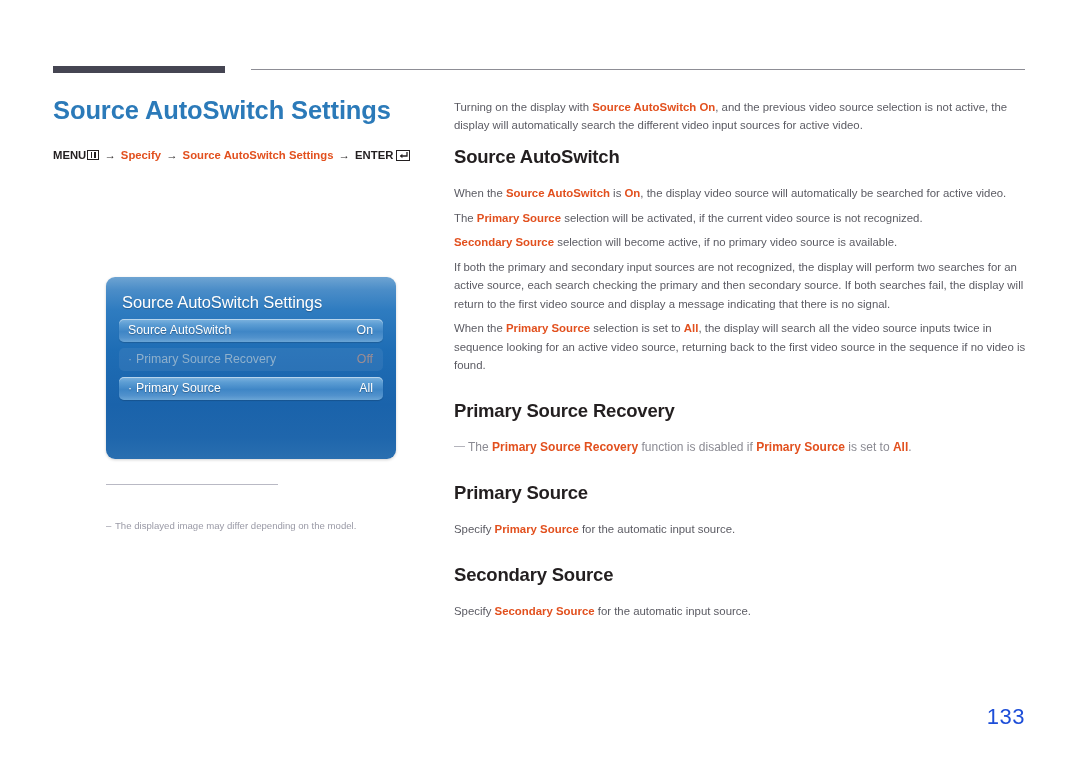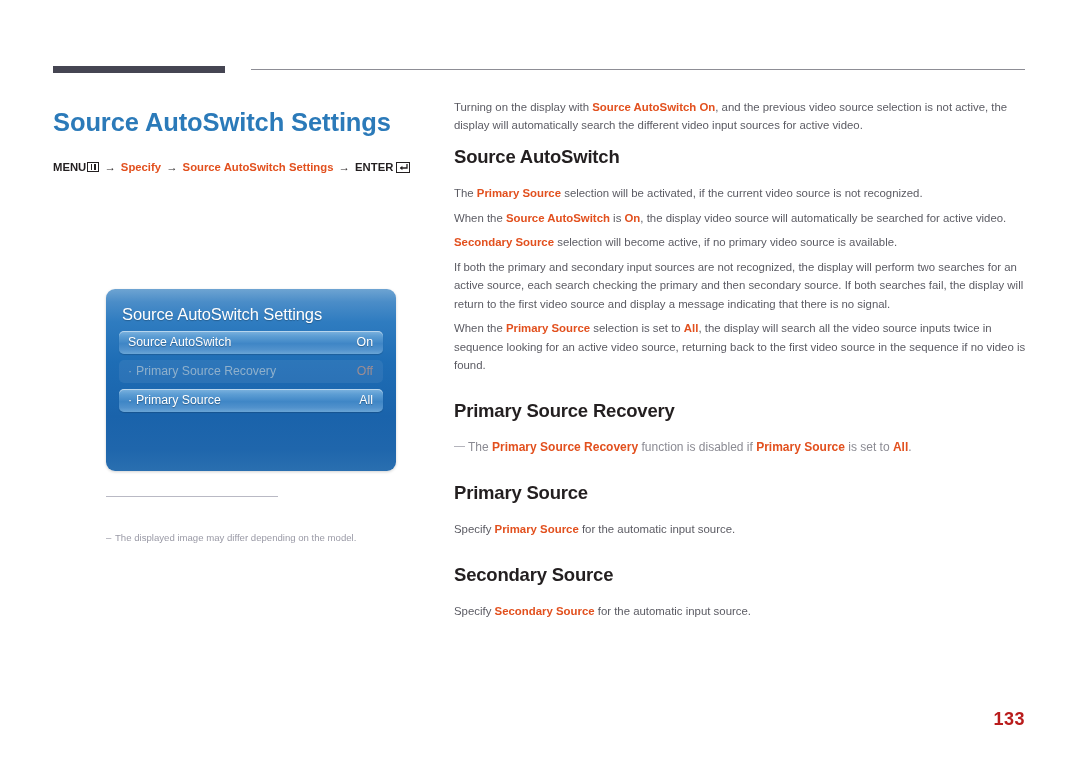--- a/index.html
+++ b/index.html
@@ -38,21 +38,21 @@
     top: 5px;
     width: 774px;
     height: 1px;
     background: #8d8d95;
   }
 
   
   .left-col {
     position: absolute;
     left: 53px;
-    top: 108px;
+    top: 96px;
     width: 360px;
   }
   .page-title {
     color: #2b7ab9;
     font-size: 25.5px;
     font-weight: bold;
     letter-spacing: -0.1px;
     line-height: 1.15;
     margin: 0 0 24px 0;
     white-space: nowrap;
@@ -230,24 +230,24 @@
     border-top: 1.4px solid #b4b4bc;
     vertical-align: 4px;
     margin-right: 3px;
   }
 
   
   .page-number {
     position: absolute;
     right: 55px;
     bottom: 33px;
-    font-size: 18px;
-    color: #b91c1c;
+    font-size: 22px;
+    color: #1d4ed8;
     letter-spacing: 0.5px;
-    font-weight: bold;
+    font-weight: normal;
   }
 </style>
 </head>
 <body>
 
 <div class="rule-row">
   <div class="rule-thick"></div>
   <div class="rule-thin"></div>
 </div>
 
@@ -290,22 +290,22 @@
     <div class="left-note-rule"></div>
     <div class="left-note-text"><span class="dash">–</span><span>The displayed image may differ depending on the model.</span></div>
   </div>
 </div>
 
 <div class="right-col">
   <p class="body-p"><span>Turning on the display with </span><span class="hl">Source AutoSwitch On</span><span>, and the previous video source selection is not active, the display will automatically search the different video input sources for active video.</span></p>
 
   <div id="sections-container">
       <h2 class="section-h">Source AutoSwitch</h2>
+      <p class="body-p tight"><span>When the </span><span class="hl">Source AutoSwitch</span><span> is </span><span class="hl">On</span><span>, the display video source will automatically be searched for active video.</span></p>
       <p class="body-p tight"><span>The </span><span class="hl">Primary Source</span><span> selection will be activated, if the current video source is not recognized.</span></p>
-      <p class="body-p tight"><span>When the </span><span class="hl">Source AutoSwitch</span><span> is </span><span class="hl">On</span><span>, the display video source will automatically be searched for active video.</span></p>
       <p class="body-p tight"><span class="hl">Secondary Source</span><span> selection will become active, if no primary video source is available.</span></p>
       <p class="body-p tight"><span>If both the primary and secondary input sources are not recognized, the display will perform two searches for an active source, each search checking the primary and then secondary source. If both searches fail, the display will return to the first video source and display a message indicating that there is no signal.</span></p>
       <p class="body-p tight"><span>When the </span><span class="hl">Primary Source</span><span> selection is set to </span><span class="hl">All</span><span>, the display will search all the video source inputs twice in sequence looking for an active video source, returning back to the first video source in the sequence if no video is found.</span></p>
       <h2 class="section-h">Primary Source Recovery</h2>
       <p class="note-p"><span class="note-dash"></span><span>The </span><span class="hl">Primary Source Recovery</span><span> function is disabled if </span><span class="hl">Primary Source</span><span> is set to </span><span class="hl">All</span><span>.</span></p>
       <h2 class="section-h">Primary Source</h2>
       <p class="body-p tight"><span>Specify </span><span class="hl">Primary Source</span><span> for the automatic input source.</span></p>
       <h2 class="section-h">Secondary Source</h2>
       <p class="body-p tight"><span>Specify </span><span class="hl">Secondary Source</span><span> for the automatic input source.</span></p>
     </div>

